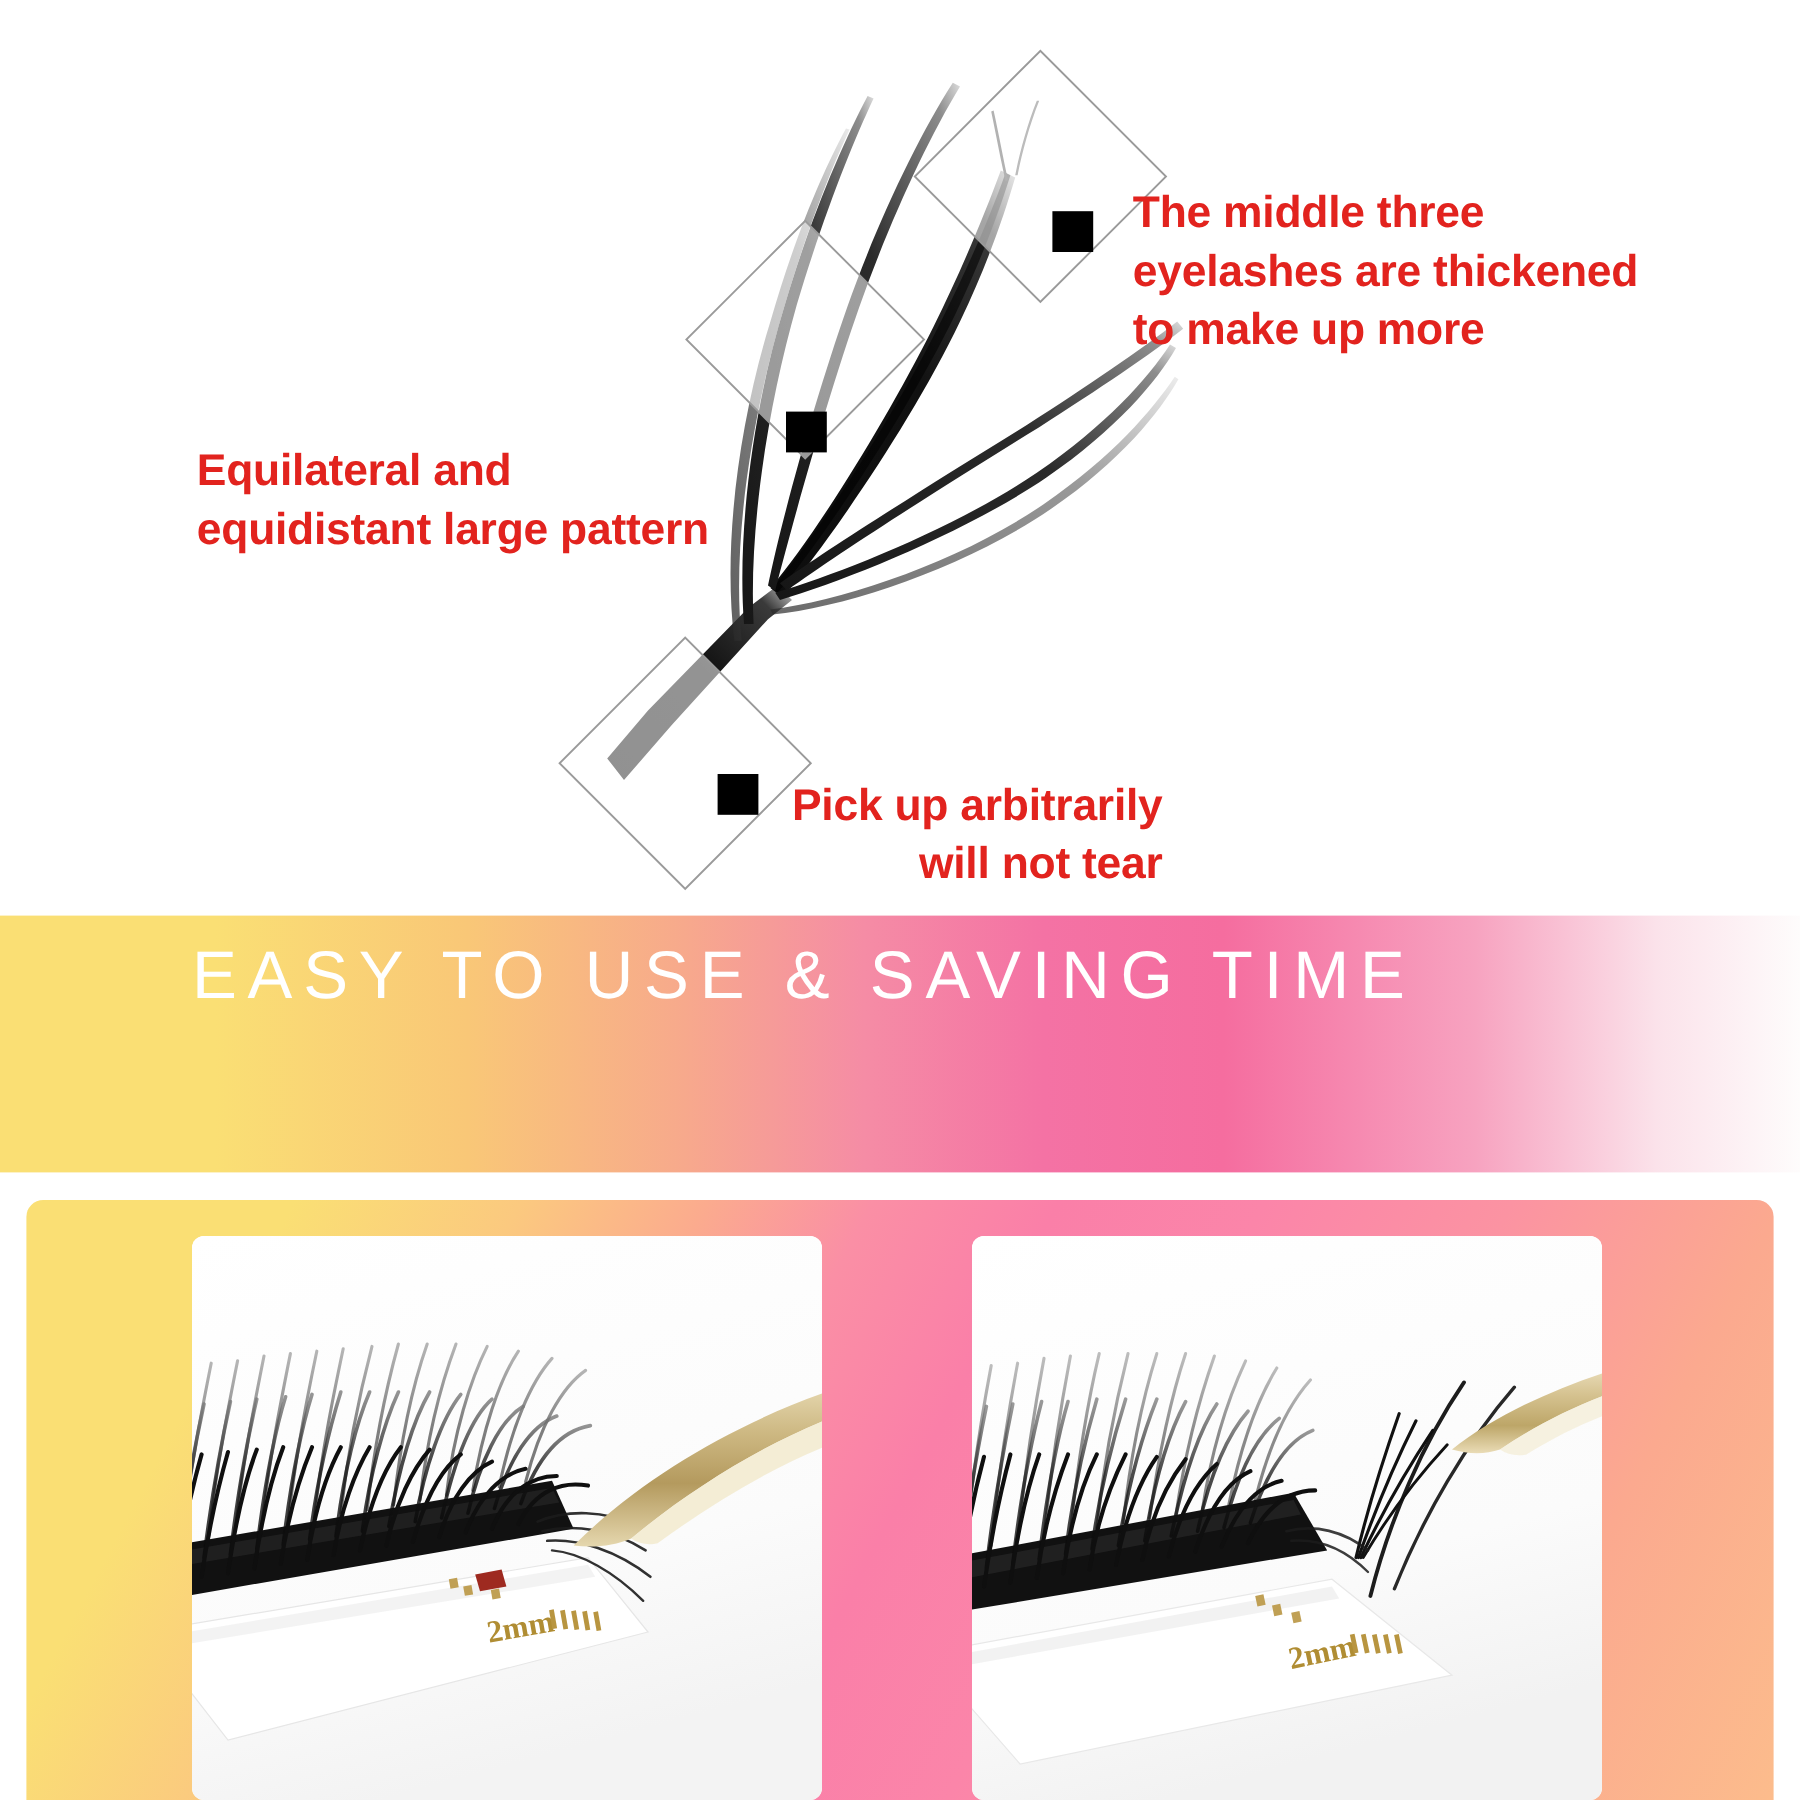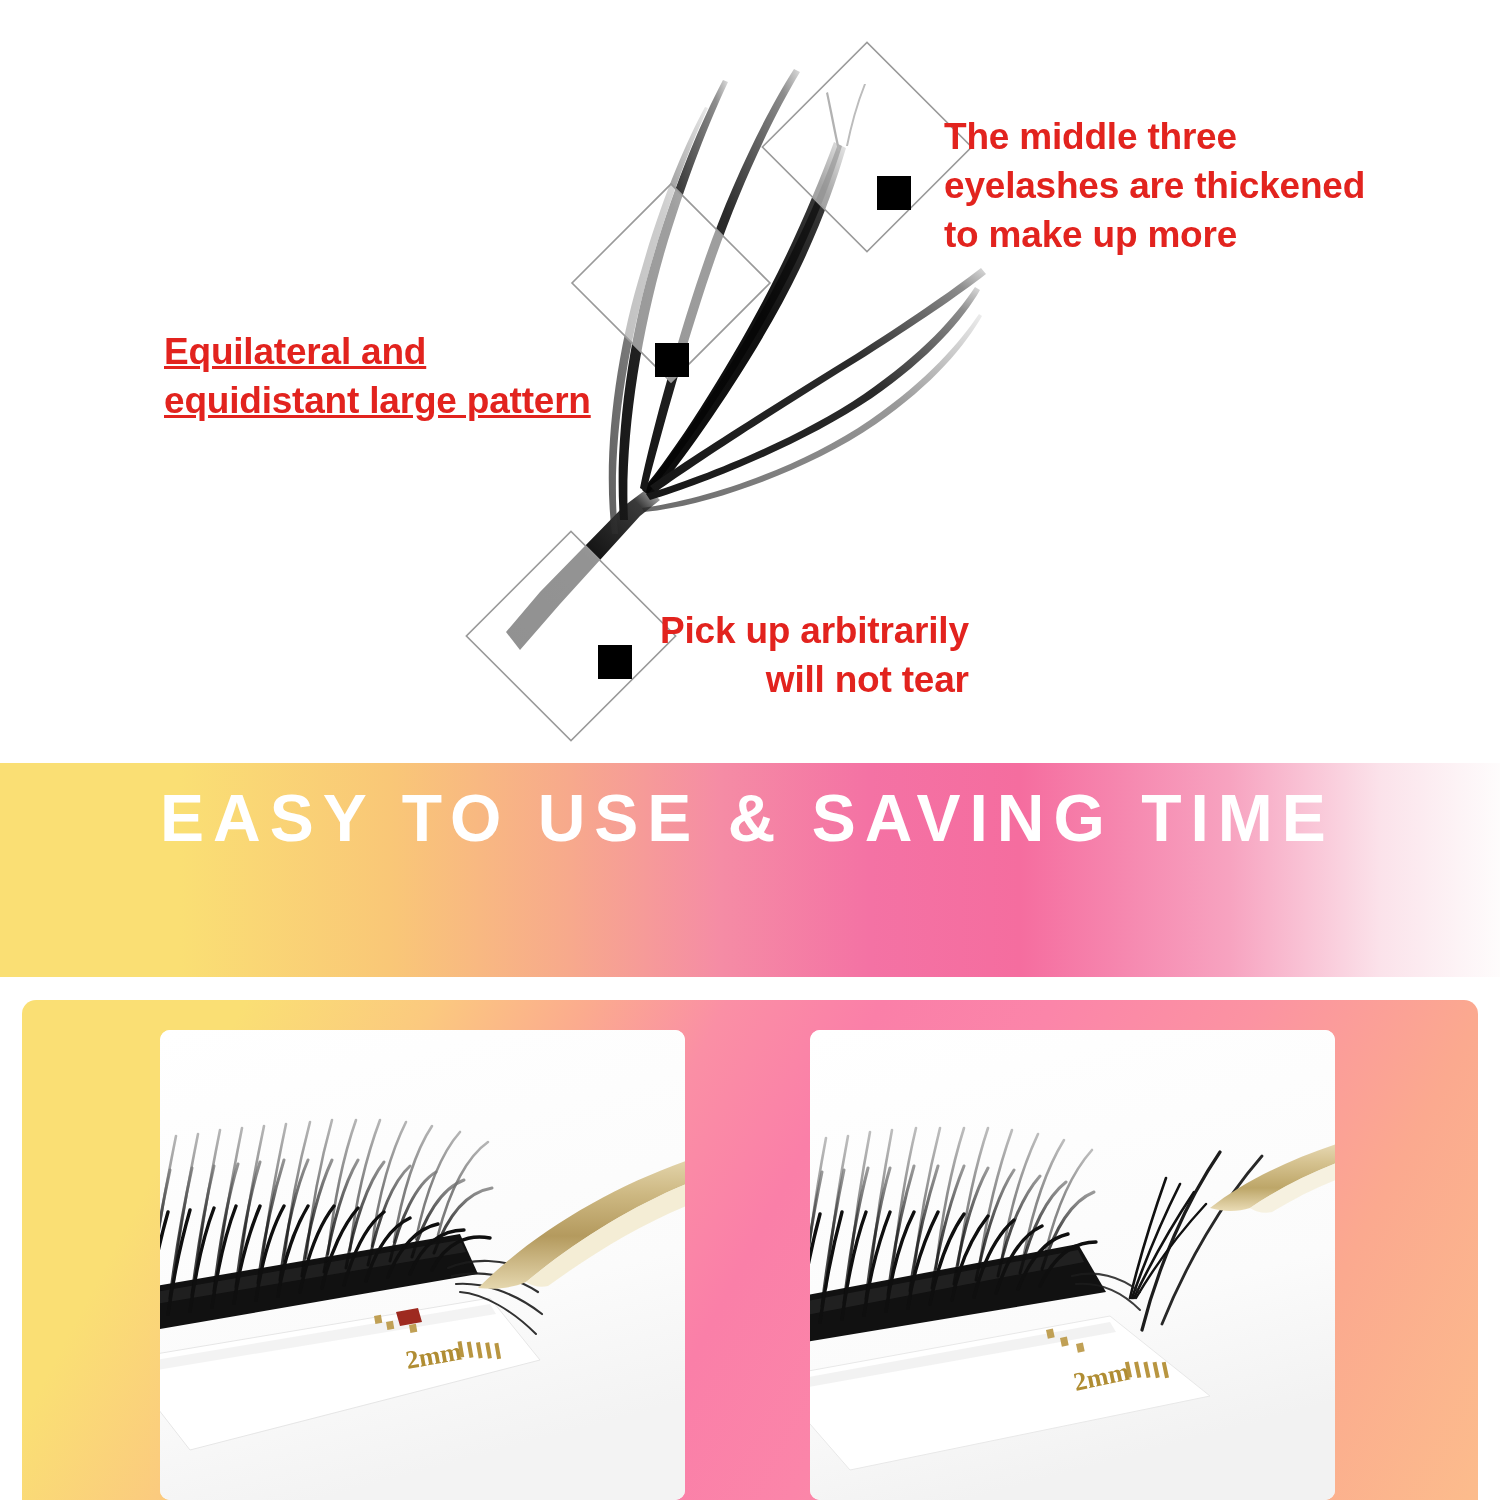--- a/index.html
+++ b/index.html
@@ -30,23 +30,24 @@
     height: 763px;
   }
   .callout {
     position: absolute;
     color: #e2231e;
     font-size: 37px;
     font-weight: 600;
     line-height: 1.33;
     letter-spacing: -0.2px;
     white-space: pre-line;
+    margin-top: 40px;
   }
   #callout-middle-three { left: 944px; top: 112px; }
-  #callout-equilateral  { left: 164px; top: 327px; text-decoration: underline; }
+  #callout-equilateral  { left: 164px; top: 327px; }
   #callout-pick-up      { left: 660px; top: 606px; text-align: right; }
 
   
   #promo-banner {
     position: absolute;
     left: 0; top: 763px;
     width: 1500px;
     height: 214px;
     background: linear-gradient(90deg,
         #fadf74 0%,
@@ -59,22 +60,22 @@
         #f7a3c0 82%,
         #fbe2ea 92%,
         #fefcfc 100%);
     overflow: hidden;
   }
   #banner-headline {
     position: absolute;
     left: 160px;
     top: 22px;
     color: #ffffff;
-    font-size: 66px;
-    font-weight: 700;
+    font-size: 56px;
+    font-weight: 400;
     letter-spacing: 9px;
     line-height: 1;
     white-space: nowrap;
   }
   #banner-subtitle {
     position: absolute;
     left: 160px;
     top: 120px;
     color: #ffffff;
     font-size: 37px;

